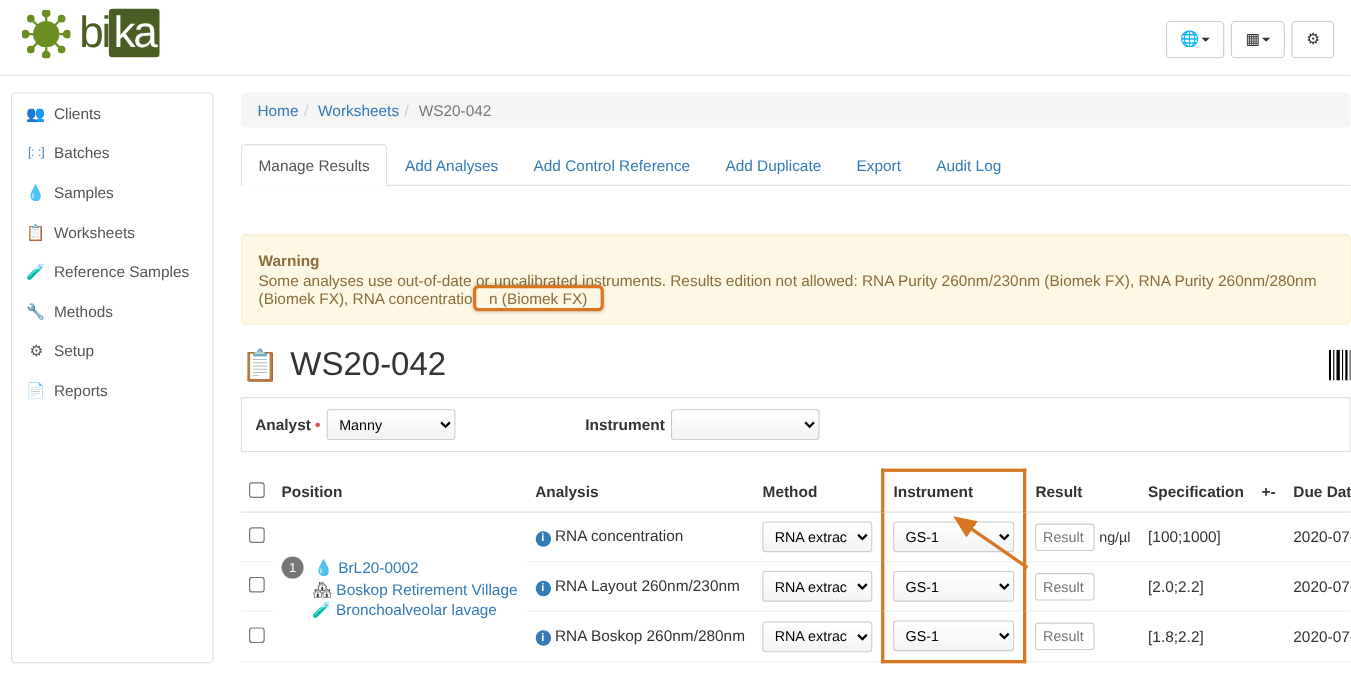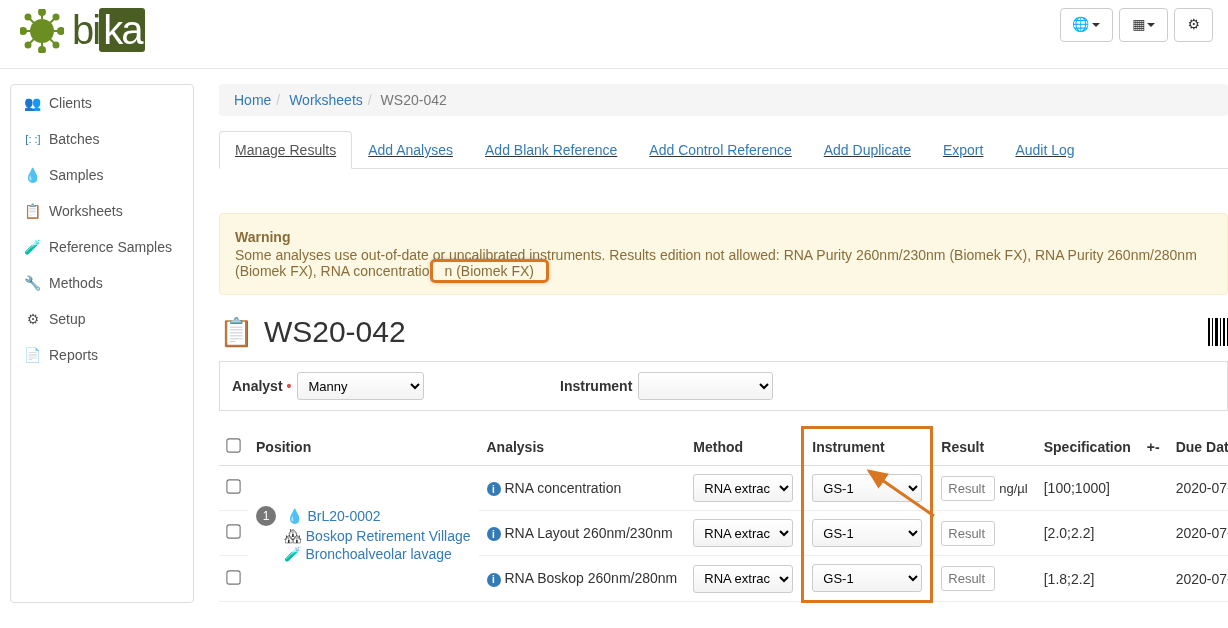--- a/index.html
+++ b/index.html
@@ -1,57 +1,57 @@
 <!DOCTYPE html>
 <html><head>
 <meta charset="utf-8">
 <style>
 * { box-sizing: border-box; margin: 0; padding: 0; }
 body { font-family: "Helvetica Neue", Helvetica, Arial, sans-serif; font-size: 14px; color: #333; background: #fff; }
-.topbar { display: flex; justify-content: space-between; align-items: flex-start; padding: 8px 15px 15px 20px; border-bottom: 1px solid #e7e7e7; }
+.topbar { display: flex; justify-content: space-between; align-items: flex-end; padding: 8px 15px 15px 20px; border-bottom: 1px solid #e7e7e7; }
 .logo { display: flex; align-items: center; gap: 8px; }
 .logo .virus { width: 44px; height: 44px; }
 .logo .text { font-size: 40px; font-weight: 300; color: #4a5d23; letter-spacing: -2px; }
 .logo .text .ka { background: #4a5d23; color: #fff; padding: 0 4px; border-radius: 3px; }
 .topbar-right { display: flex; gap: 6px; }
 .btn { display: inline-flex; align-items: center; justify-content: center; padding: 6px 12px; font-size: 14px; line-height: 1.42857; border: 1px solid #ccc; border-radius: 4px; background: #fff; cursor: pointer; color: #333; text-decoration: none; }
 .caret { display: inline-block; width: 0; height: 0; margin-left: 2px; vertical-align: middle; border-top: 4px dashed; border-right: 4px solid transparent; border-left: 4px solid transparent; }
 
 .layout { display: flex; gap: 25px; padding: 15px 0 15px 10px; }
 .sidebar { width: 184px; border: 1px solid #ddd; border-radius: 4px; background: #fff; flex-shrink: 0; }
 .sidebar-item { display: flex; align-items: center; gap: 8px; padding: 10px 14px; cursor: pointer; color: #555; }
 .sidebar-icon { width: 16px; display: inline-flex; justify-content: center; }
 
 .main { flex: 1; min-width: 0; }
 .breadcrumb { background: #f5f5f5; padding: 8px 15px; border-radius: 4px; margin-bottom: 15px; }
 .breadcrumb a { color: #337ab7; text-decoration: none; }
 .breadcrumb .sep { color: #ccc; padding: 0 5px; }
 .breadcrumb .active { color: #777; }
 
-.tabs { border-bottom: 1px solid #ddd; margin-bottom: 15px; text-decoration: underline; }
+.tabs { border-bottom: 1px solid #ddd; margin-bottom: 15px; }
 .tabs ul { list-style: none; display: flex; }
 .tabs li { margin-bottom: -1px; }
 .tabs a { display: block; padding: 10px 15px; color: #337ab7; text-decoration: none; border: 1px solid transparent; border-radius: 4px 4px 0 0; cursor: pointer; }
 .tabs li.active a { color: #555; background: #fff; border-color: #ddd #ddd transparent #ddd; }
 
 .warning-box { background: #fcf8e3; border: 1px solid #faebcc; color: #8a6d3b; padding: 15px; border-radius: 4px; margin-bottom: 20px; position: relative; margin-top: 44px; }
 .warning-box strong { display: block; margin-bottom: 2px; }
 .highlight-annot { border: 3px solid #d97621; border-radius: 5px; padding: 1px 12px; box-shadow: 0 0 4px rgba(0,0,0,0.2); text-align: center; }
 
 .page-title-row { display: flex; align-items: center; gap: 10px; margin-bottom: 12px; }
 .page-title-row h1 { font-size: 30px; font-weight: 500; }
 .clipboard-icon { font-size: 28px; color: #aaa; }
 .barcode { margin-left: auto; }
 
-.filter-row { display: flex; align-items: center; margin-bottom: 15px; border: 1px solid #ddd; gap: 28px; }
+.filter-row { display: flex; align-items: center; margin-bottom: 15px; border: 1px solid #ddd; }
 .filter-cell { padding: 10px 12px; display: flex; align-items: center; gap: 6px; }
 .filter-cell label { font-weight: bold; }
 .req { color: #d9534f; }
 select, .select-fake { padding: 4px 6px; border: 1px solid #ccc; border-radius: 3px; font-size: 13px; background: linear-gradient(#fff,#f3f3f3); height: 28px; }
-.w-105 { width: 127px; } .w-135 { width: 135px; } .w-85 { width: 85px; } .w-100 { width: 100px; } .w-110 { width: 110px; }
+.w-105 { width: 117px; } .w-135 { width: 135px; } .w-85 { width: 85px; } .w-100 { width: 100px; } .w-110 { width: 110px; }
 
 table { width: 100%; border-collapse: collapse; }
 th { text-align: left; font-weight: bold; padding: 10px 8px; border-bottom: 1px solid #ddd; vertical-align: bottom; white-space: nowrap; }
 td { padding: 8px; border-bottom: 1px solid #eee; vertical-align: middle; white-space: nowrap; }
 td.position-cell { width: 200px; }
 .pos-badge { display: inline-flex; align-items: center; justify-content: center; width: 20px; height: 20px; border-radius: 50%; background: #777; color: #fff; font-size: 12px; margin-right: 6px; flex-shrink: 0; }
 .link { color: #337ab7; text-decoration: none; }
 .pos-line { display: flex; align-items: center; gap: 4px; margin: 2px 0; }
 .info-icon { display: inline-flex; width: 14px; height: 14px; border-radius: 50%; background: #337ab7; color: #fff; font-size: 10px; font-weight: bold; align-items: center; justify-content: center; margin-right: 4px; flex-shrink: 0; }
 input[type=text].result { width: 54px; padding: 4px 6px; border: 1px solid #ccc; border-radius: 3px; font-size: 13px; }
@@ -150,23 +150,20 @@
 
     <div class="tabs">
       <ul>
         <li class="active">
             <a>Manage Results</a>
           </li>
         <li>
             <a>Add Analyses</a>
           </li>
         <li>
-            <a>Add Blank Reference</a>
-          </li>
-        <li>
             <a>Add Control Reference</a>
           </li>
         <li>
             <a>Add Duplicate</a>
           </li>
         <li>
             <a>Export</a>
           </li>
         <li>
             <a>Audit Log</a>

